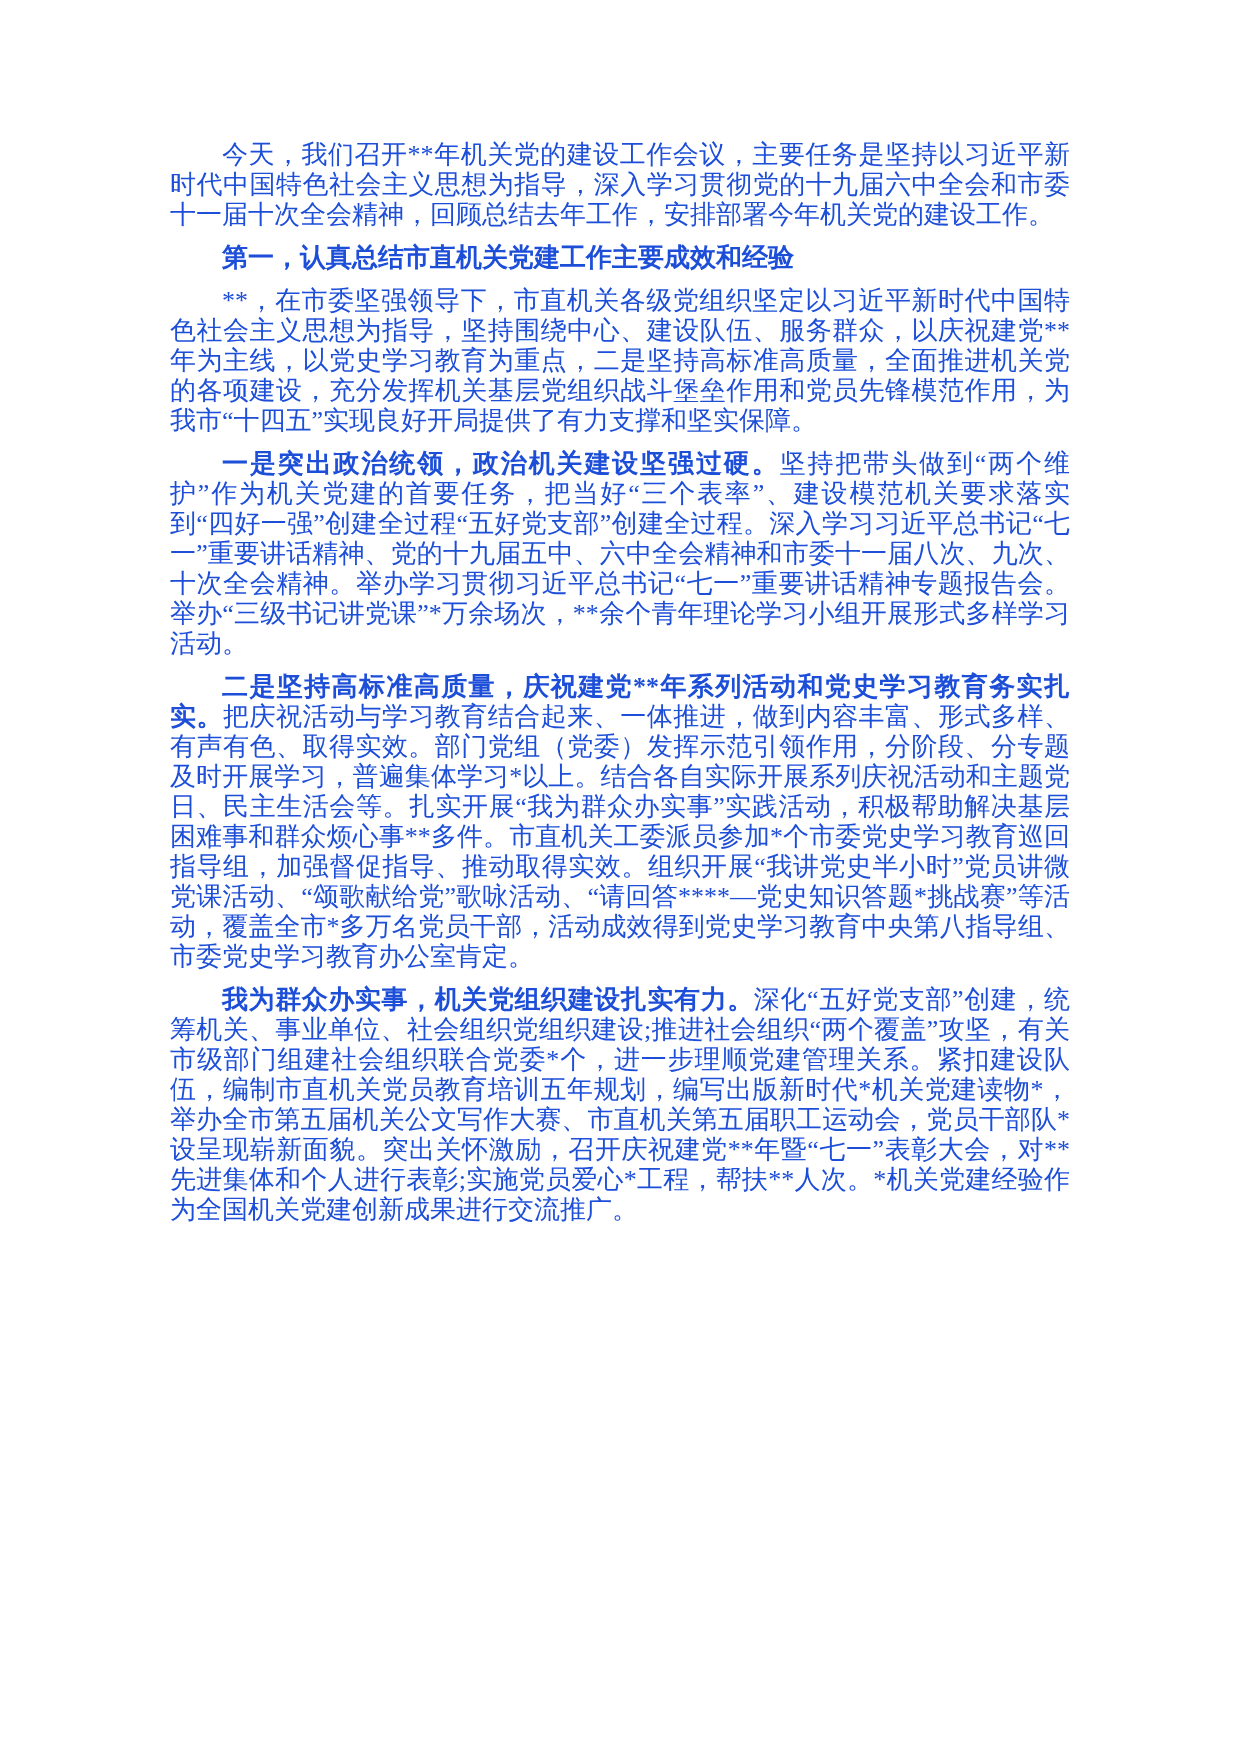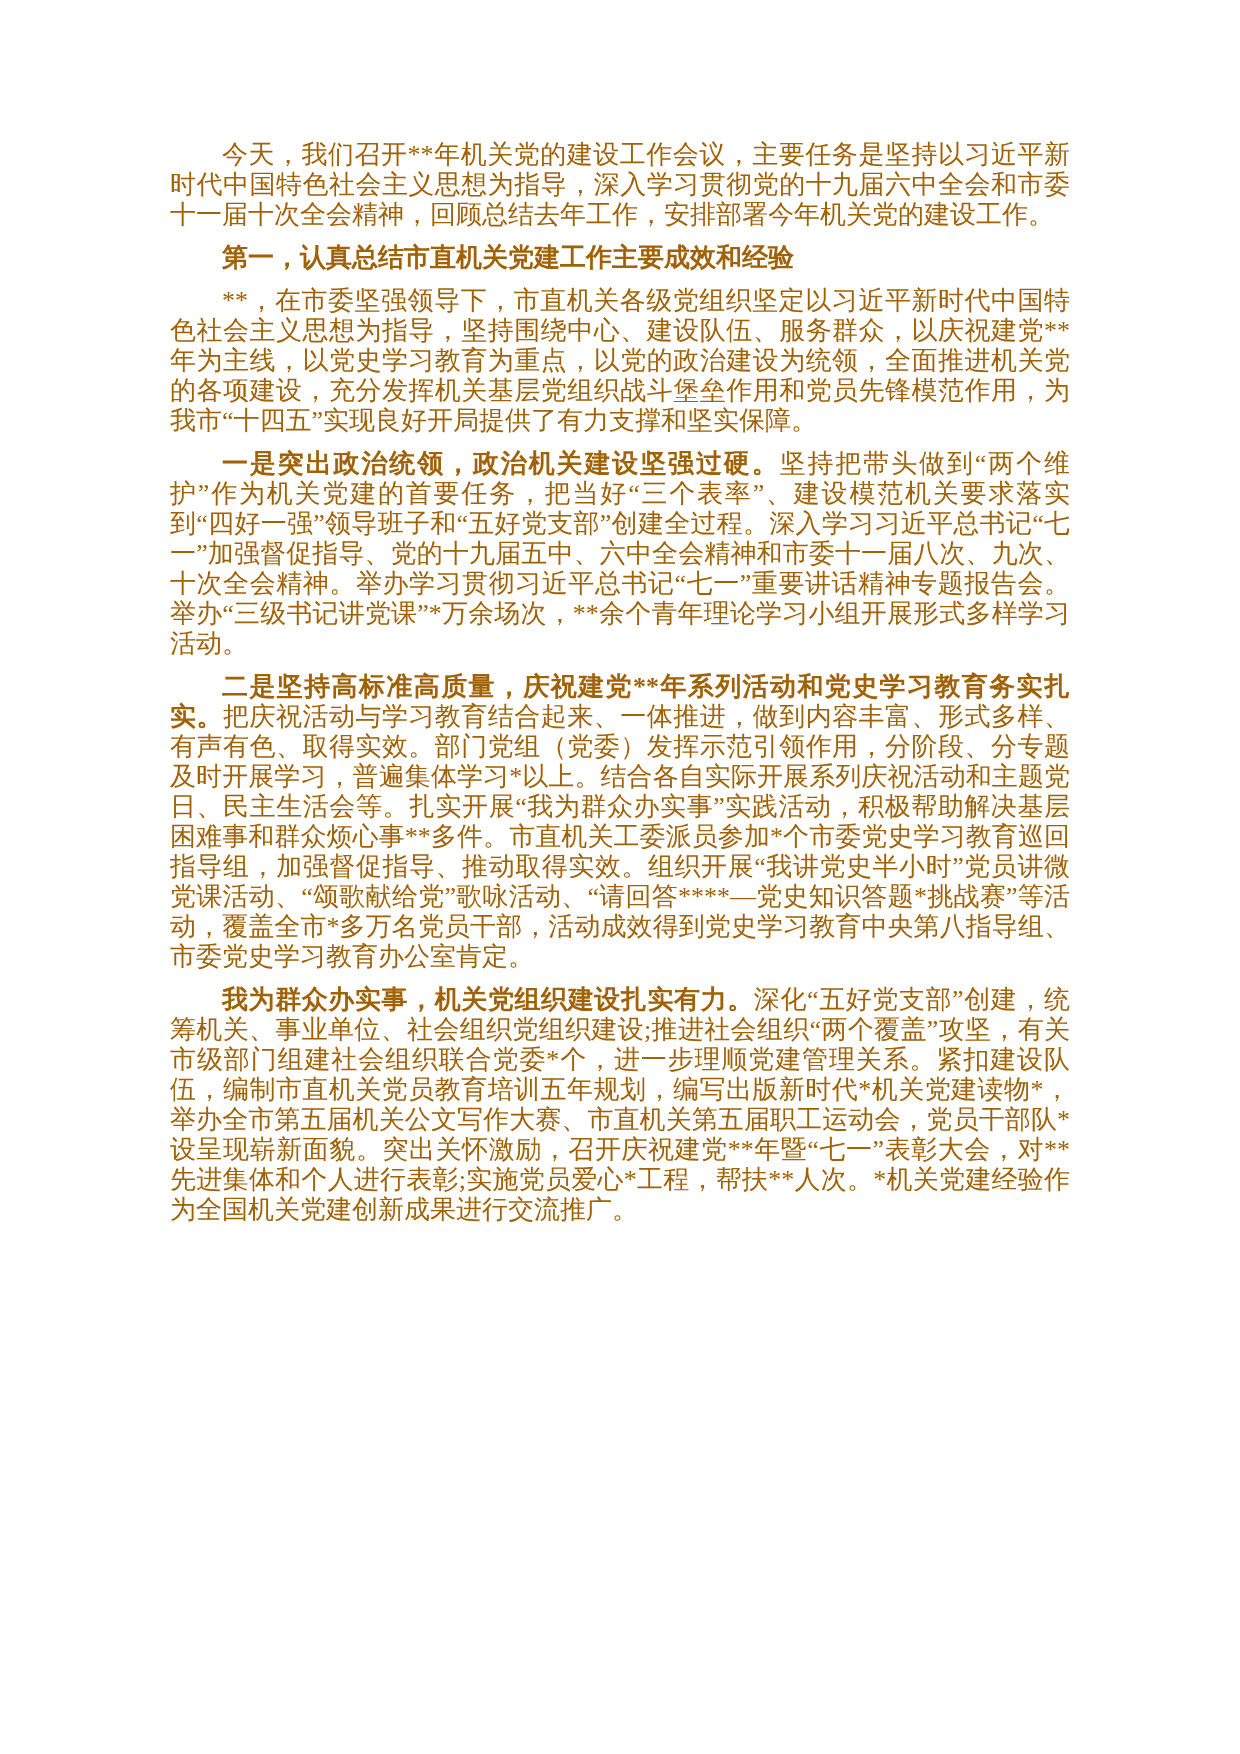--- a/index.html
+++ b/index.html
@@ -10,21 +10,21 @@
     .page {
       position: relative;
       width: 1240px;
       height: 1754px;
       background: #ffffff;
       box-sizing: border-box;
       padding: 140px 170px 0 170px;
       font-family: "Liberation Serif", "DejaVu Serif", serif;
       font-size: 26px;
       line-height: 30px;
-      color: #a16207;
+      color: #1d4ed8;
       overflow: hidden;
     }
     .para {
       margin: 0 0 13px 0;
       text-indent: 2em;
       text-align: justify;
       word-break: break-all;
     }
     .para.heading {
       font-weight: bold;
@@ -35,22 +35,22 @@
   </style>
 </head>
 <body>
 
 <div class="page">
 
   <p class="para"><span class="lead"></span><span>今天，我们召开**年机关党的建设工作会议，主要任务是坚持以习近平新时代中国特色社会主义思想为指导，深入学习贯彻党的十九届六中全会和市委十一届十次全会精神，回顾总结去年工作，安排部署今年机关党的建设工作。</span></p>
 
   <p class="para heading"><span class="lead">第一，认真总结市直机关党建工作主要成效和经验</span><span></span></p>
 
-  <p class="para"><span class="lead"></span><span>**，在市委坚强领导下，市直机关各级党组织坚定以习近平新时代中国特色社会主义思想为指导，坚持围绕中心、建设队伍、服务群众，以庆祝建党**年为主线，以党史学习教育为重点，以党的政治建设为统领，全面推进机关党的各项建设，充分发挥机关基层党组织战斗堡垒作用和党员先锋模范作用，为我市“十四五”实现良好开局提供了有力支撑和坚实保障。</span></p>
+  <p class="para"><span class="lead"></span><span>**，在市委坚强领导下，市直机关各级党组织坚定以习近平新时代中国特色社会主义思想为指导，坚持围绕中心、建设队伍、服务群众，以庆祝建党**年为主线，以党史学习教育为重点，二是坚持高标准高质量，全面推进机关党的各项建设，充分发挥机关基层党组织战斗堡垒作用和党员先锋模范作用，为我市“十四五”实现良好开局提供了有力支撑和坚实保障。</span></p>
 
-  <p class="para"><span class="lead">一是突出政治统领，政治机关建设坚强过硬。</span><span>坚持把带头做到“两个维护”作为机关党建的首要任务，把当好“三个表率”、建设模范机关要求落实到“四好一强”领导班子和“五好党支部”创建全过程。深入学习习近平总书记“七一”加强督促指导、党的十九届五中、六中全会精神和市委十一届八次、九次、十次全会精神。举办学习贯彻习近平总书记“七一”重要讲话精神专题报告会。举办“三级书记讲党课”*万余场次，**余个青年理论学习小组开展形式多样学习活动。</span></p>
+  <p class="para"><span class="lead">一是突出政治统领，政治机关建设坚强过硬。</span><span>坚持把带头做到“两个维护”作为机关党建的首要任务，把当好“三个表率”、建设模范机关要求落实到“四好一强”创建全过程“五好党支部”创建全过程。深入学习习近平总书记“七一”重要讲话精神、党的十九届五中、六中全会精神和市委十一届八次、九次、十次全会精神。举办学习贯彻习近平总书记“七一”重要讲话精神专题报告会。举办“三级书记讲党课”*万余场次，**余个青年理论学习小组开展形式多样学习活动。</span></p>
 
   <p class="para"><span class="lead">二是坚持高标准高质量，庆祝建党**年系列活动和党史学习教育务实扎实。</span><span>把庆祝活动与学习教育结合起来、一体推进，做到内容丰富、形式多样、有声有色、取得实效。部门党组（党委）发挥示范引领作用，分阶段、分专题及时开展学习，普遍集体学习*以上。结合各自实际开展系列庆祝活动和主题党日、民主生活会等。扎实开展“我为群众办实事”实践活动，积极帮助解决基层困难事和群众烦心事**多件。市直机关工委派员参加*个市委党史学习教育巡回指导组，加强督促指导、推动取得实效。组织开展“我讲党史半小时”党员讲微党课活动、“颂歌献给党”歌咏活动、“请回答****—党史知识答题*挑战赛”等活动，覆盖全市*多万名党员干部，活动成效得到党史学习教育中央第八指导组、市委党史学习教育办公室肯定。</span></p>
 
 
   <p class="para"><span class="lead">我为群众办实事，机关党组织建设扎实有力。</span><span>深化“五好党支部”创建，统筹机关、事业单位、社会组织党组织建设;推进社会组织“两个覆盖”攻坚，有关市级部门组建社会组织联合党委*个，进一步理顺党建管理关系。紧扣建设队伍，编制市直机关党员教育培训五年规划，编写出版新时代*机关党建读物*，举办全市第五届机关公文写作大赛、市直机关第五届职工运动会，党员干部队*设呈现崭新面貌。突出关怀激励，召开庆祝建党**年暨“七一”表彰大会，对**先进集体和个人进行表彰;实施党员爱心*工程，帮扶**人次。*机关党建经验作为全国机关党建创新成果进行交流推广。</span></p>
 
 </div>
 
 </body></html>

